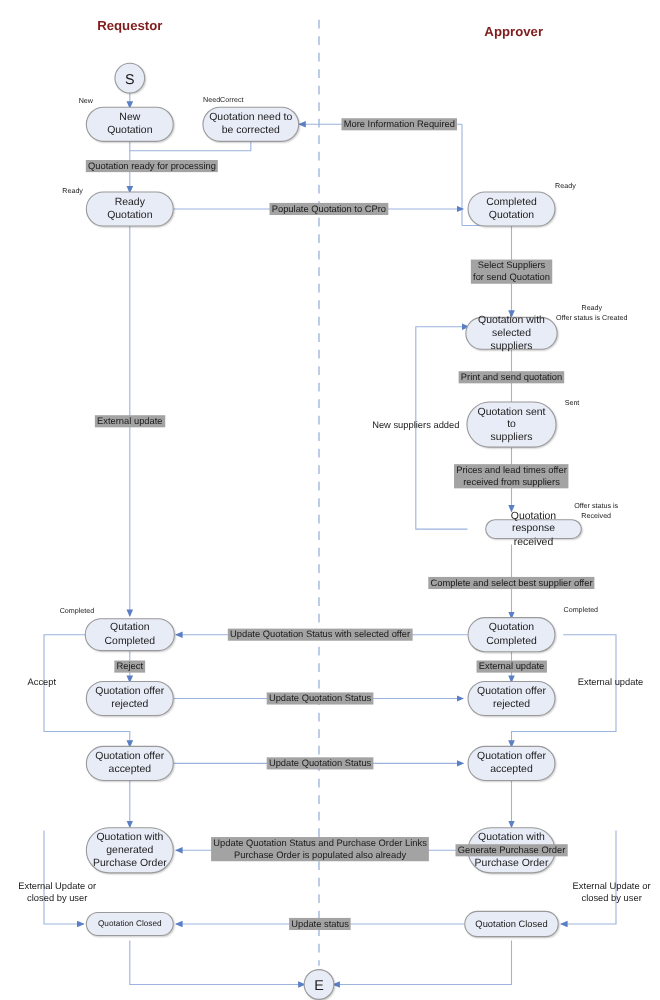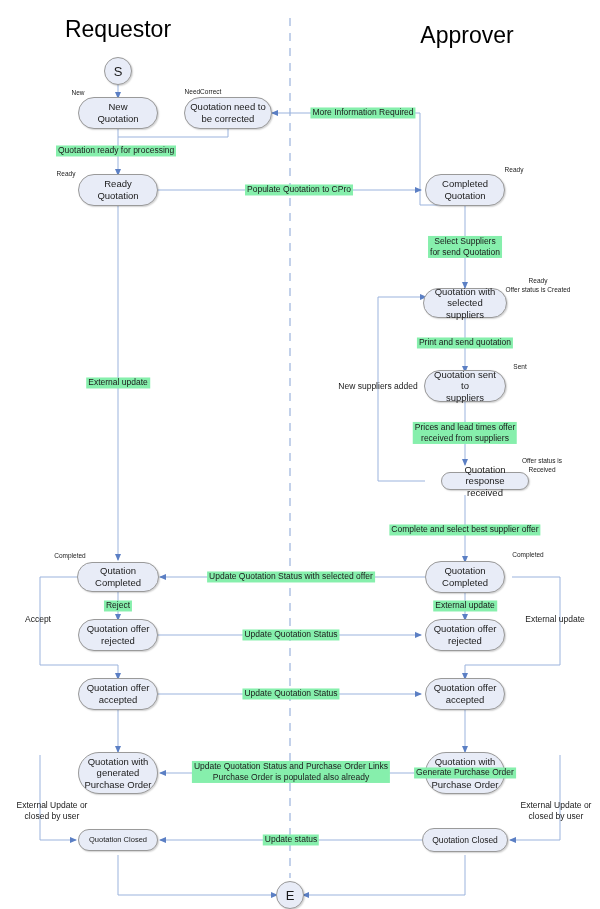--- a/index.html
+++ b/index.html
@@ -1,34 +1,34 @@
 <!DOCTYPE html>
 <html><head>
 <meta charset="utf-8">
 <style>
   html,body{margin:0;padding:0;background:#ffffff;}
   body{width:600px;height:909px;position:relative;overflow:hidden;
        font-family:"Liberation Sans",sans-serif;color:#1a1a1a;}
   #canvas{position:absolute;left:0;top:0;width:600px;height:909px;}
-  .lane-title{position:absolute;font-size:23px;color:#000000;white-space:nowrap;
-              transform:translateX(-50%);}
+  .lane-title{position:absolute;font-size:12px;color:#7f1d1d;white-space:nowrap;
+              transform:translateX(-50%);font-weight:bold;}
   .node{position:absolute;transform:translate(-50%,-50%);
         box-sizing:border-box;display:flex;align-items:center;justify-content:center;
         text-align:center;background:#e8ecf7;border:1px solid #9a9a9a;
         border-radius:999px;font-size:9.5px;line-height:1.22;color:#1a1a1a;
         box-shadow:1px 1px 1.5px rgba(0,0,0,.18);padding:1px 4px;}
   .node.small{font-size:7.5px;}
   .terminator{position:absolute;transform:translate(-50%,-50%);
         width:26px;height:26px;border-radius:50%;background:#e8ecf7;
         border:1px solid #9a9a9a;display:flex;align-items:center;justify-content:center;
         font-size:13px;color:#1a1a1a;box-shadow:1px 1px 1.5px rgba(0,0,0,.18);}
   .edge-label{position:absolute;font-size:8.5px;line-height:1.3;color:#1a1a1a;
-        white-space:pre;background:#86efac;padding:0 2px;}
+        white-space:pre;background:#a3a3a3;padding:0 2px;}
   .edge-label.c{transform:translate(-50%,-50%);text-align:center;}
-  .edge-label.l{transform:translate(0,-50%);text-align:left;}
+  .edge-label.l{transform:translate(0,-50%);text-align:left;margin-left:22px;}
   .state-label{position:absolute;font-size:6.5px;line-height:1.35;color:#1a1a1a;
         white-space:pre;text-align:center;transform:translate(-50%,0);}
 </style>
 </head>
 <body>
 
 <svg id="canvas" viewBox="0 0 600 909" xmlns="http://www.w3.org/2000/svg">
   <defs>
     <marker id="ah" markerWidth="7" markerHeight="7" refX="6" refY="3" orient="auto" markerUnits="userSpaceOnUse">
       <path d="M0,0 L7,3 L0,6 z" fill="#5b7fc4"></path>
@@ -113,21 +113,21 @@
 accepted</div>
 <div class="node" style="left:118px;top:773px;width:80px;height:42px;white-space:pre-line;">Quotation with
 generated
 Purchase Order</div>
 <div class="node small" style="left:118px;top:840px;width:80px;height:22px;white-space:pre-line;">Quotation Closed</div>
 
 <div class="node" style="left:465px;top:190px;width:80px;height:32px;white-space:pre-line;">Completed
 Quotation</div>
 <div class="node" style="left:465px;top:303px;width:84px;height:30px;white-space:pre-line;">Quotation with
 selected suppliers</div>
-<div class="node" style="left:465px;top:386px;width:82px;height:32px;white-space:pre-line;">Quotation sent to
+<div class="node" style="left:465px;top:386px;width:82px;height:42px;white-space:pre-line;">Quotation sent to
 suppliers</div>
 <div class="node" style="left:485px;top:481px;width:88px;height:18px;white-space:pre-line;">Quotation response
 received</div>
 <div class="node" style="left:465px;top:577px;width:80px;height:32px;white-space:pre-line;">Quotation
 Completed</div>
 <div class="node" style="left:465px;top:635px;width:80px;height:32px;white-space:pre-line;">Quotation offer
 rejected</div>
 <div class="node" style="left:465px;top:694px;width:80px;height:32px;white-space:pre-line;">Quotation offer
 accepted</div>
 <div class="node" style="left:465px;top:773px;width:80px;height:42px;white-space:pre-line;">Quotation with

